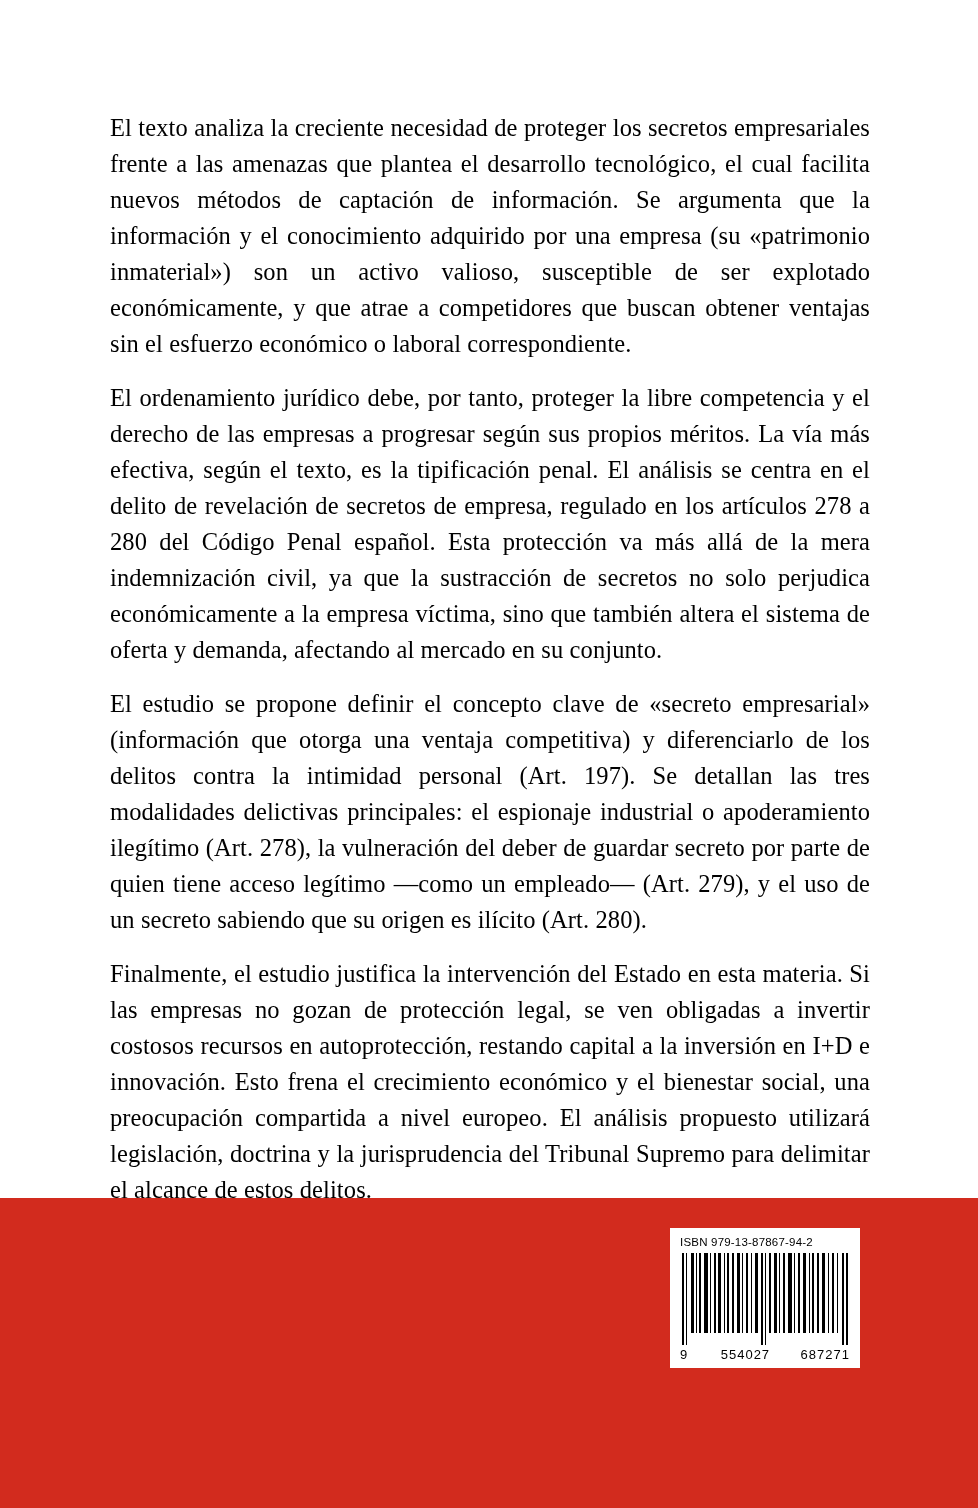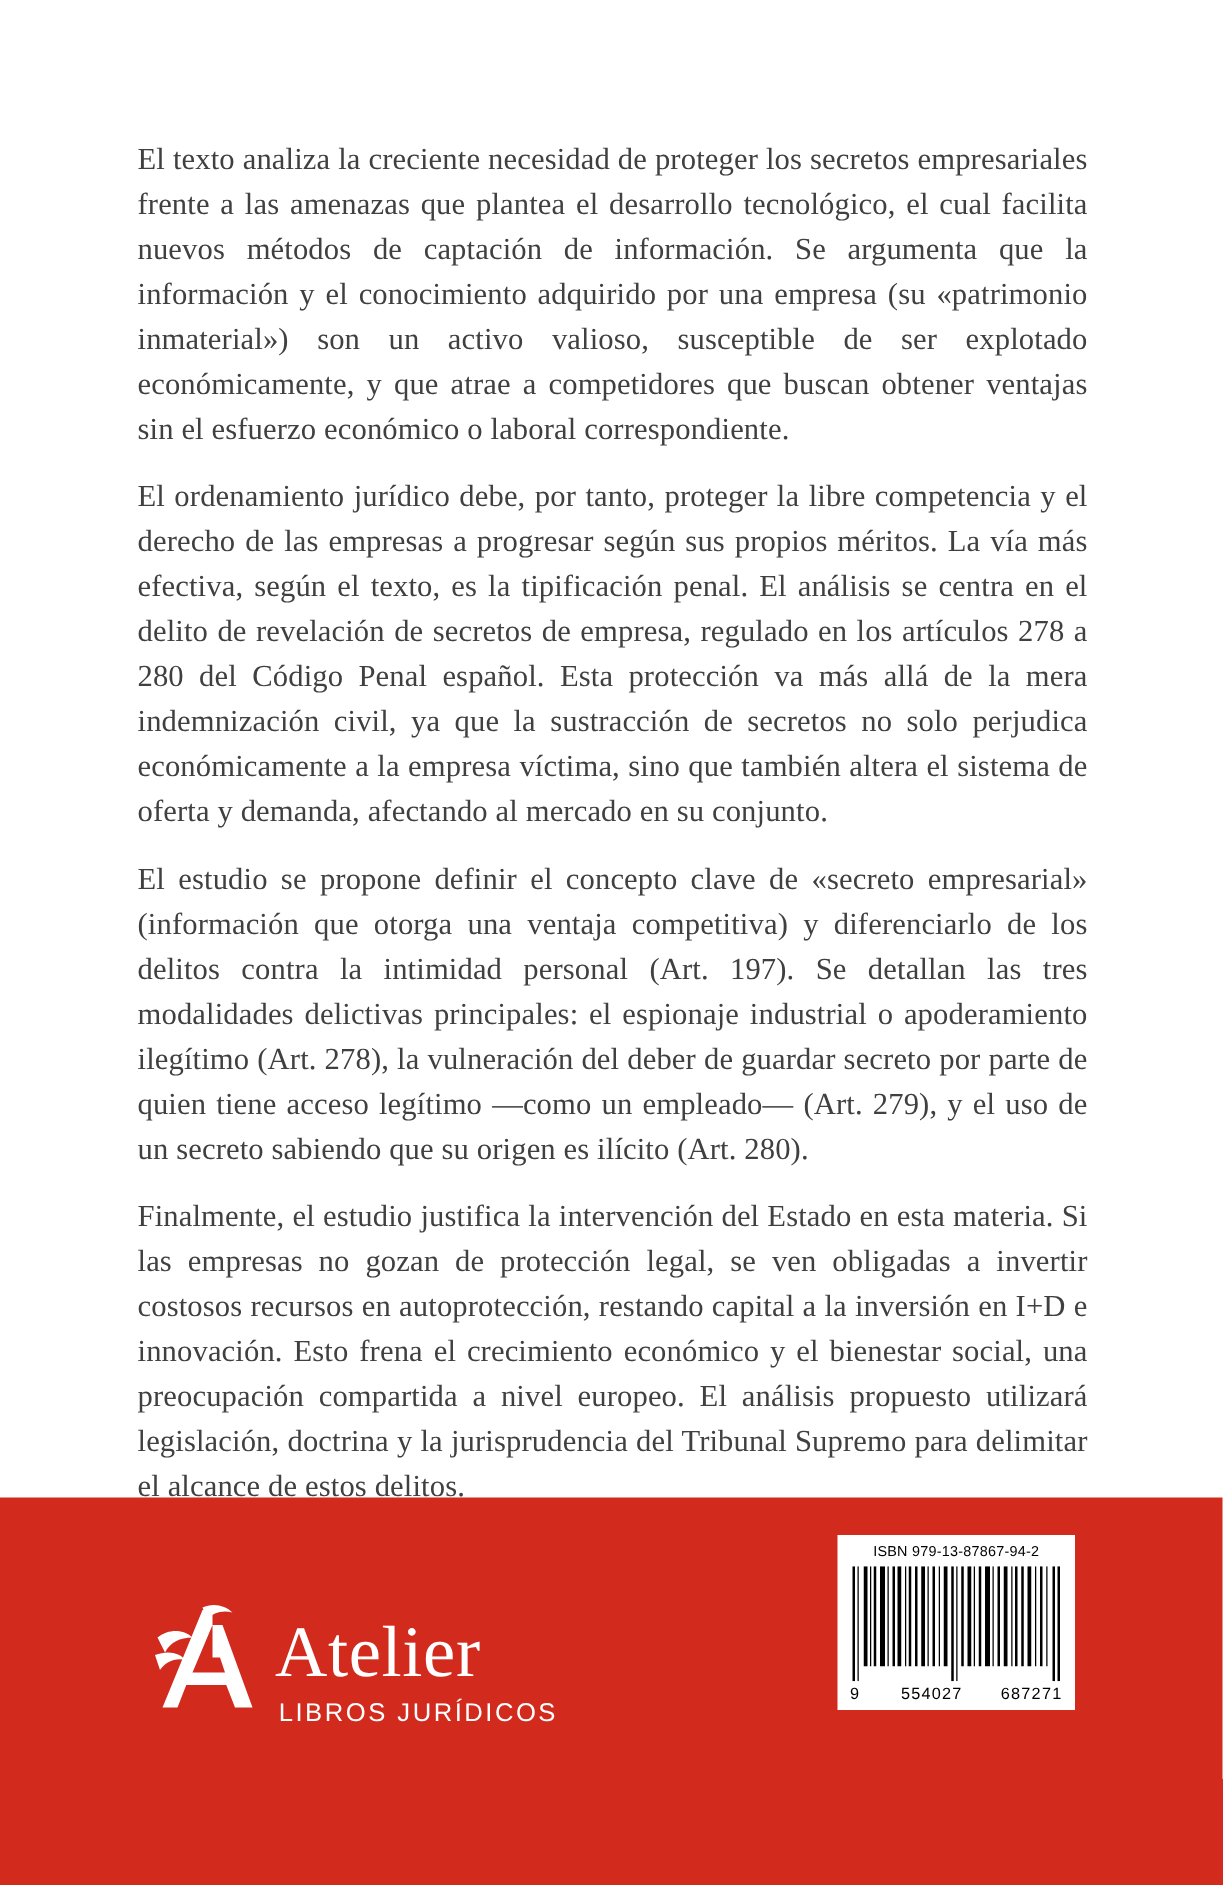--- a/index.html
+++ b/index.html
@@ -24,21 +24,21 @@
     position: absolute;
     top: 110px;
     left: 110px;
     width: 760px;
   }
   .blurb p {
     margin: 0 0 18px 0;
     font-size: 24.5px;
     line-height: 1.47;
     text-align: justify;
-    color: #404040;
+    color: #000000;
     font-family: "Liberation Serif", serif;
     letter-spacing: 0.1px;
   }
   .blurb p:last-child {
     margin-bottom: 13px;
   }
   .footer-band {
     position: absolute;
     left: 0;
     bottom: 0;
@@ -86,21 +86,20 @@
     top: 30px;
     width: 190px;
     background: #ffffff;
     padding: 8px 10px 6px 10px;
     box-sizing: border-box;
   }
   .isbn-text {
     font-family: "Liberation Sans", sans-serif;
     font-size: 11.5px;
     color: #000000;
-    text-align: center;
     letter-spacing: 0.2px;
     margin-bottom: 5px;
   }
   .bars {
     height: 92px;
     width: 100%;
     display: block;
   }
   .barcode-digits {
     display: flex;
@@ -122,34 +121,20 @@
 
   <div class="blurb">
     <p>El texto analiza la creciente necesidad de proteger los secretos empresariales frente a las amenazas que plantea el desarrollo tecnológico, el cual facilita nuevos métodos de captación de información. Se argumenta que la información y el conocimiento adquirido por una empresa (su «patrimonio inmaterial») son un activo valioso, susceptible de ser explotado económicamente, y que atrae a competidores que buscan obtener ventajas sin el esfuerzo económico o laboral correspondiente.</p>
     <p>El ordenamiento jurídico debe, por tanto, proteger la libre competencia y el derecho de las empresas a progresar según sus propios méritos. La vía más efectiva, según el texto, es la tipificación penal. El análisis se centra en el delito de revelación de secretos de empresa, regulado en los artículos 278 a 280 del Código Penal español. Esta protección va más allá de la mera indemnización civil, ya que la sustracción de secretos no solo perjudica económicamente a la empresa víctima, sino que también altera el sistema de oferta y demanda, afectando al mercado en su conjunto.</p>
     <p>El estudio se propone definir el concepto clave de «secreto empresarial» (información que otorga una ventaja competitiva) y diferenciarlo de los delitos contra la intimidad personal (Art. 197). Se detallan las tres modalidades delictivas principales: el espionaje industrial o apoderamiento ilegítimo (Art. 278), la vulneración del deber de guardar secreto por parte de quien tiene acceso legítimo —como un empleado— (Art. 279), y el uso de un secreto sabiendo que su origen es ilícito (Art. 280).</p>
     <p>Finalmente, el estudio justifica la intervención del Estado en esta materia. Si las empresas no gozan de protección legal, se ven obligadas a invertir costosos recursos en autoprotección, restando capital a la inversión en I+D e innovación. Esto frena el crecimiento económico y el bienestar social, una preocupación compartida a nivel europeo. El análisis propuesto utilizará legislación, doctrina y la jurisprudencia del Tribunal Supremo para delimitar el alcance de estos delitos.</p>
   </div>
 
   <div class="footer-band">
 
-    <div class="logo-block">
-      <span class="logo-mark">
-        <svg viewBox="0 0 96 104" width="96" height="104" aria-hidden="true">
-          <path d="M12 86 L44 8 L52 8 L52 20 L36 58 L62 58 L58 46 L52 46 L52 20 L60 20 L84 86 L70 86 L63 68 L31 68 L24 86 Z" fill="#ffffff"></path>
-          <path d="M44 6 C52 2 62 4 68 10 C60 8 52 10 48 16 Z" fill="#ffffff"></path>
-          <path d="M8 30 C18 22 30 24 36 30 C26 30 18 34 14 42 Z" fill="#ffffff"></path>
-          <path d="M6 44 C16 40 26 42 30 48 C22 46 14 50 10 56 Z" fill="#ffffff"></path>
-        </svg>
-      </span>
-      <span class="logo-text">
-        <span class="logo-name">Atelier</span>
-        <span class="logo-sub">LIBROS JURÍDICOS</span>
-      </span>
-    </div>
 
     <div class="barcode-box">
       <div class="isbn-text">ISBN 979-13-87867-94-2</div>
       <svg class="bars" viewBox="0 0 170 92" preserveAspectRatio="none" aria-hidden="true">
         <g fill="#000000">
           <rect x="2" y="0" width="2" height="92"></rect>
           <rect x="6" y="0" width="1" height="92"></rect>
           <rect x="11" y="0" width="3" height="80"></rect>
           <rect x="16" y="0" width="1" height="80"></rect>
           <rect x="19" y="0" width="2" height="80"></rect>

